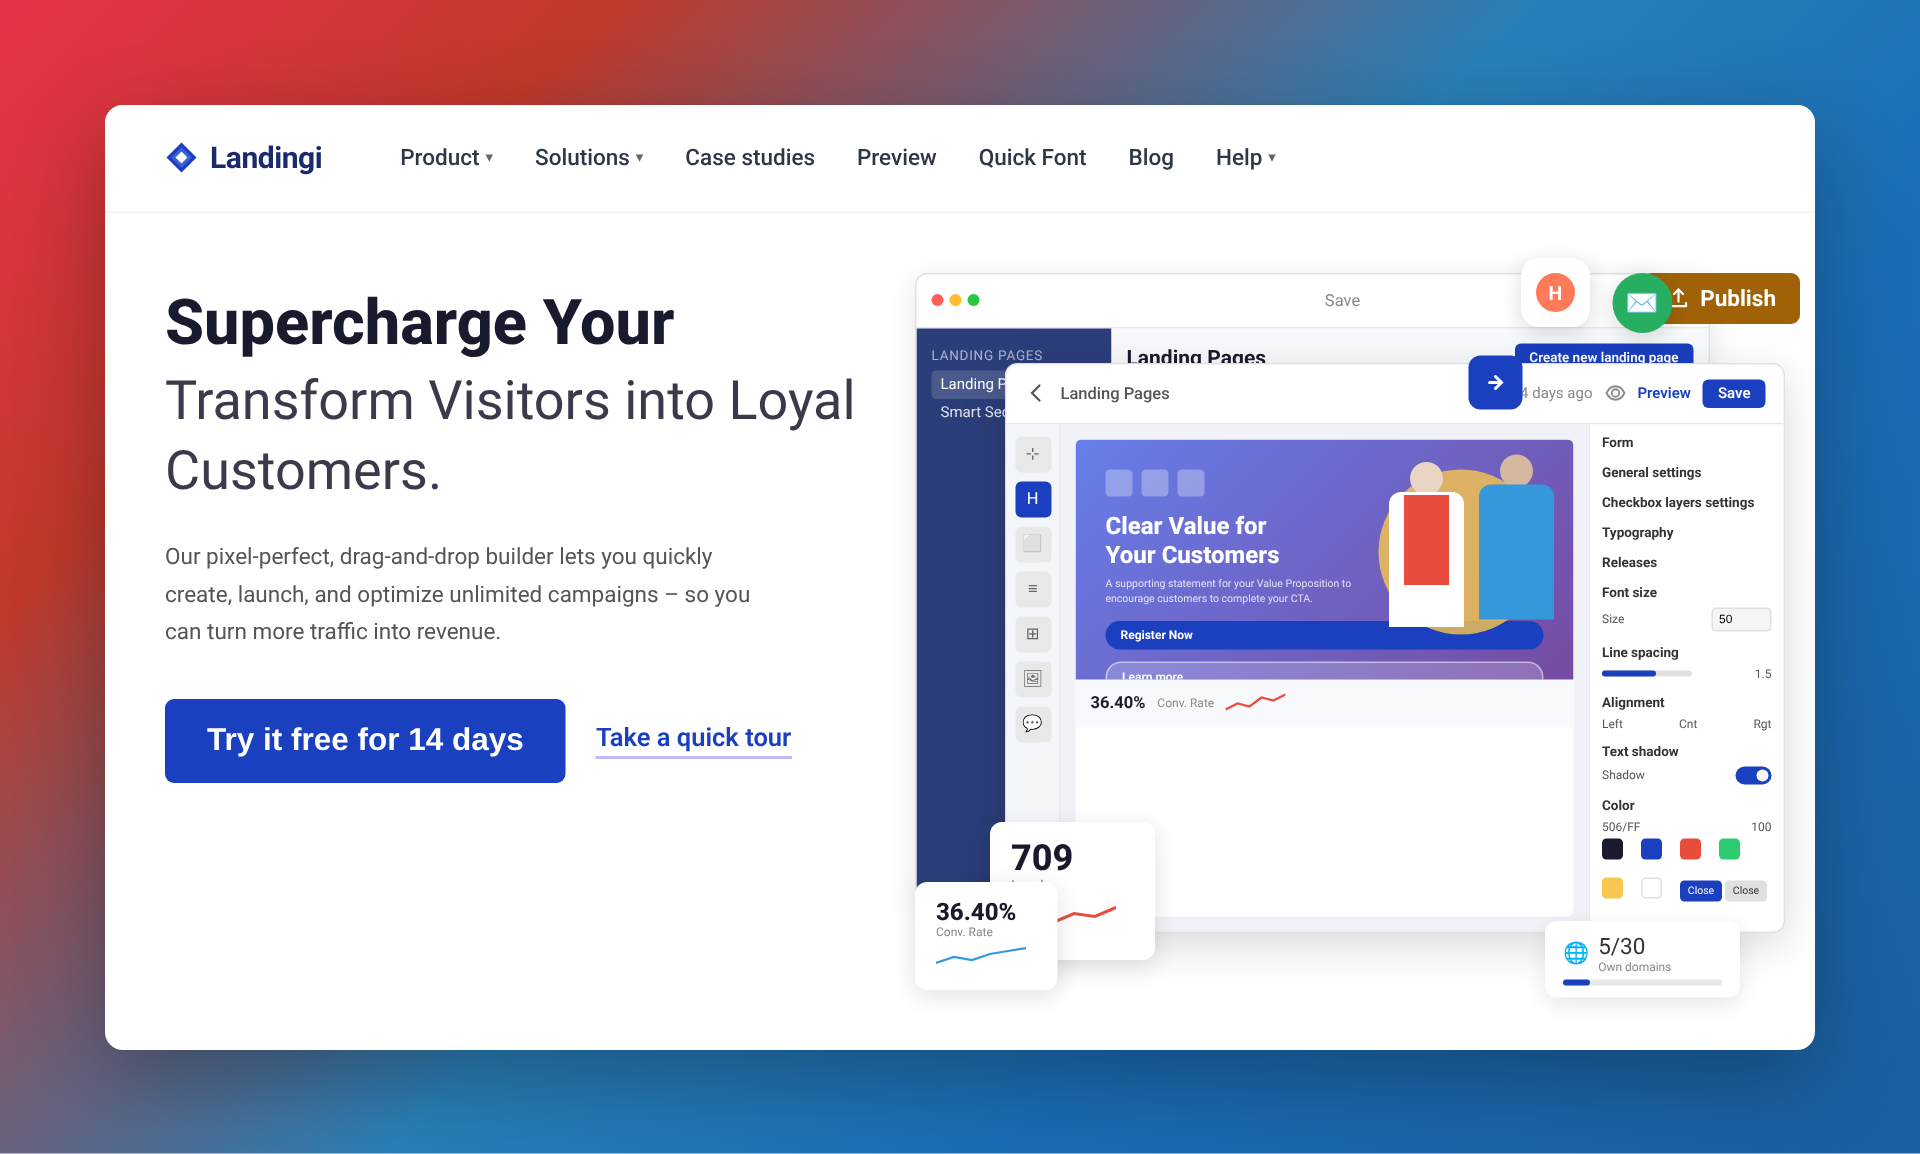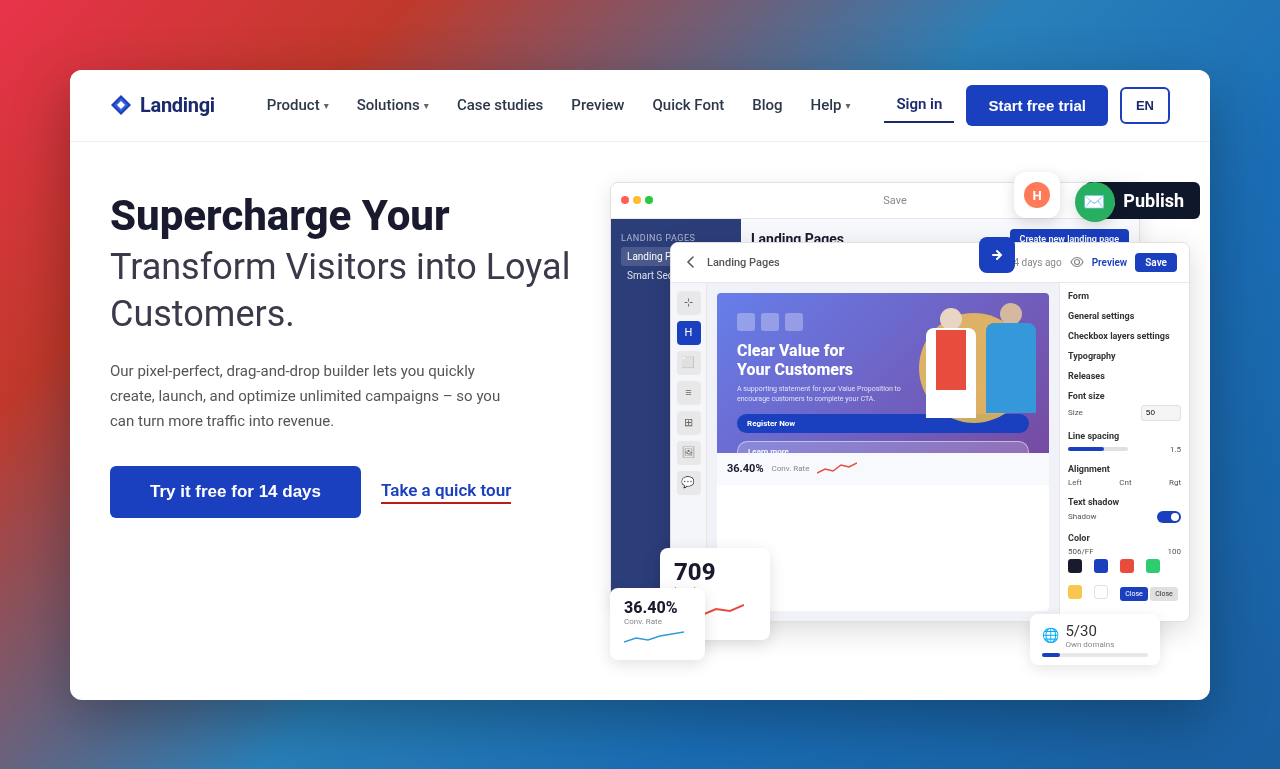--- a/index.html
+++ b/index.html
@@ -143,33 +143,33 @@
       max-width: 400px;
     }
     .hero-actions {
       display: flex;
       align-items: center;
       gap: 20px;
     }
     .try-btn {
       background: #1a3fbf;
       color: #fff;
-      font-size: 17px;
+      font-size: 21px;
       font-weight: 700;
-      padding: 16px 40px;
+      padding: 16px 28px;
       border-radius: 6px;
       cursor: pointer;
       border: none;
     }
     .quick-tour-link {
       font-size: 17px;
       font-weight: 600;
       color: #1a3fbf;
       cursor: pointer;
-      border-bottom: 2px solid #b91c1c;
+      border-bottom: 2px solid #c4b5fd;
       padding-bottom: 2px;
     }
     
     .hero-right {
       flex: 1;
       position: relative;
       overflow: visible;
     }
     .mockup-container {
       position: relative;
@@ -342,23 +342,23 @@
     .save-btn-sm {
       background: #1a3fbf;
       color: #fff;
       font-size: 10px;
       font-weight: 600;
       padding: 4px 10px;
       border-radius: 4px;
       cursor: pointer;
     }
     .publish-btn {
-      background: #0f172a;
+      background: #a16207;
       color: #fff;
-      font-size: 18px;
+      font-size: 15px;
       font-weight: 700;
       padding: 8px 16px;
       border-radius: 6px;
       cursor: pointer;
       display: flex;
       align-items: center;
       gap: 6px;
     }
     .editor-body {
       display: flex;
@@ -679,25 +679,20 @@
       </div>
       <div class="nav-item">
         <span>Blog</span>
       </div>
       <div class="nav-item">
         <span>Help</span>
         <span class="chevron">▾</span>
       </div>
     </div>
 
-    <div class="nav-actions">
-      <div class="sign-in">Sign in</div>
-      <button class="start-trial-btn">Start free trial</button>
-      <button class="lang-btn">EN</button>
-    </div>
   </nav>
 
   <div class="main-content">
 
     <div class="hero-left">
       <h1 class="hero-title">
         <span>Supercharge Your</span><br>
       </h1>
       <p class="hero-subtitle">Transform Visitors into Loyal Customers.</p>
       <p class="hero-description">Our pixel-perfect, drag-and-drop builder lets you quickly create, launch, and optimize unlimited campaigns – so you can turn more traffic into revenue.</p>

